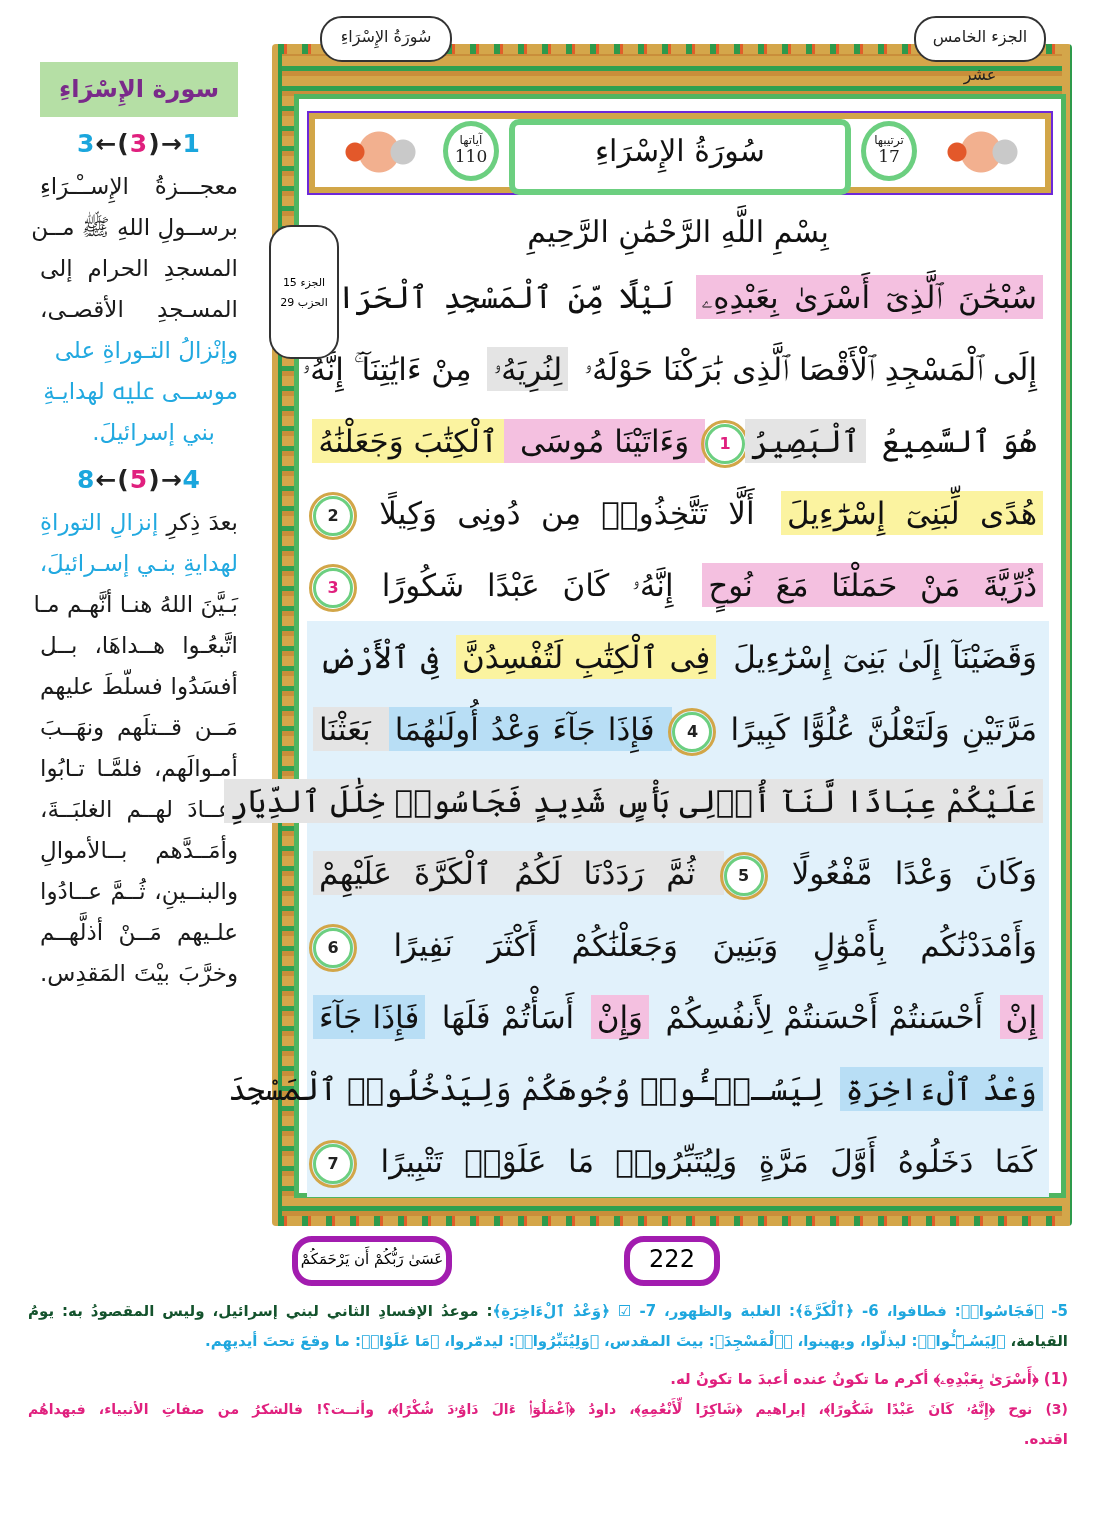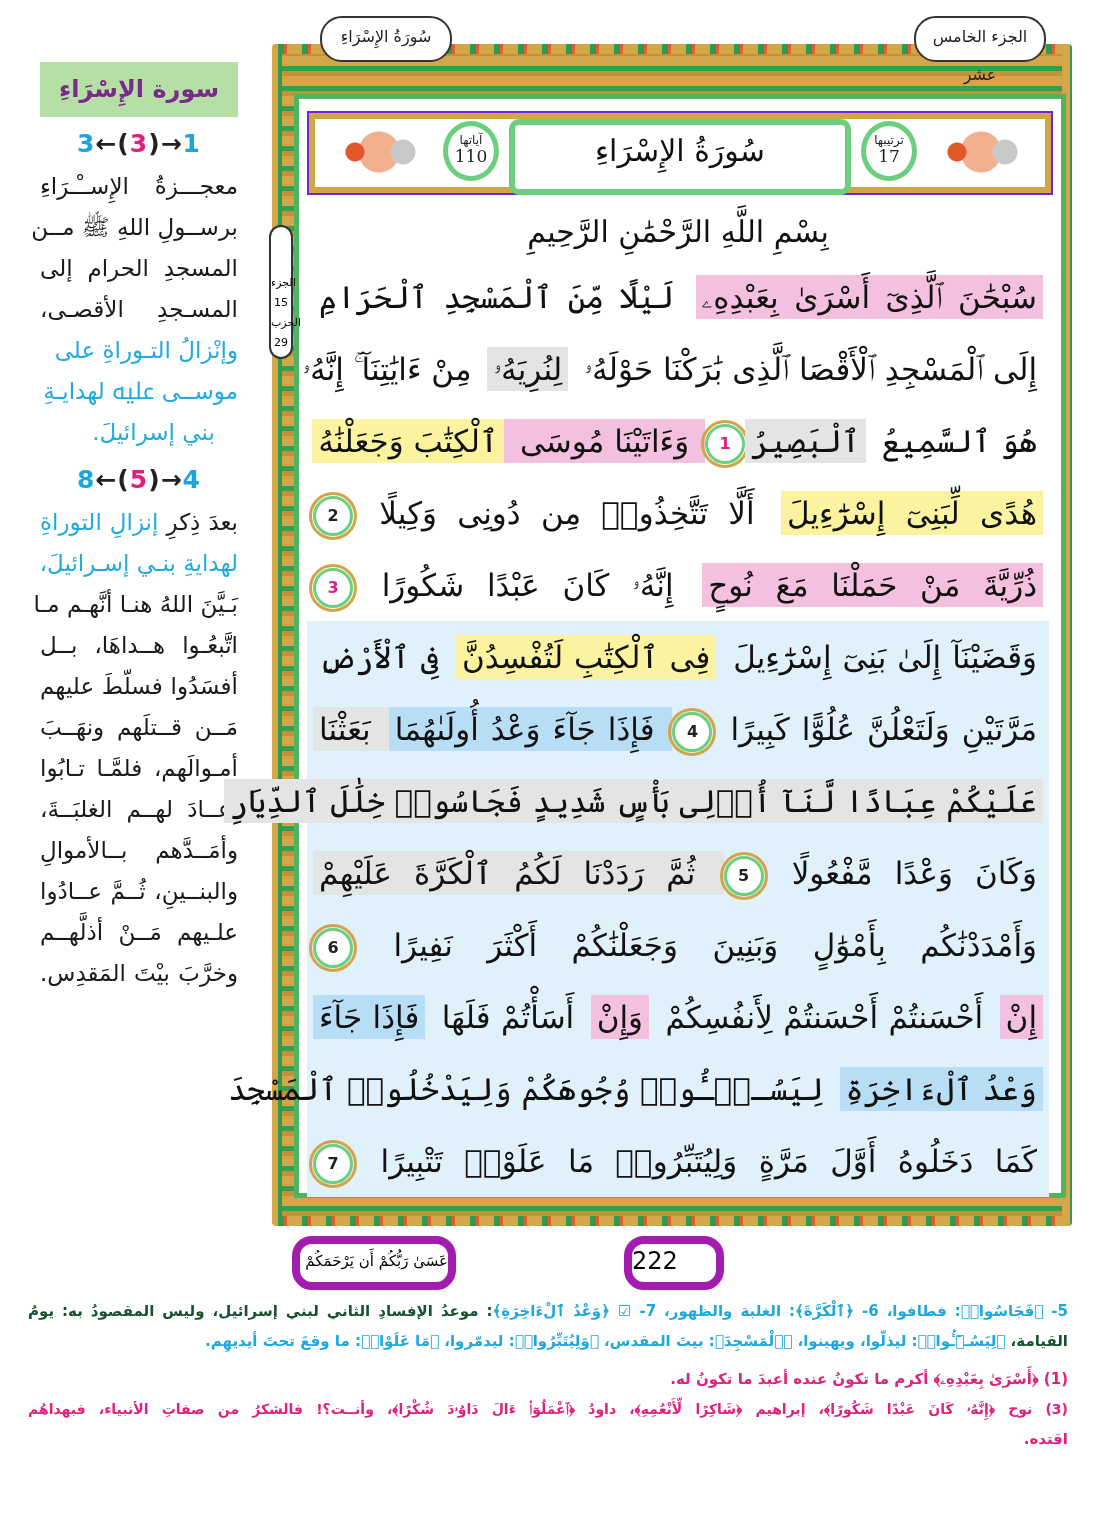--- a/index.html
+++ b/index.html
@@ -33,34 +33,34 @@
     background:
       radial-gradient(circle at 30% 50%, #e3582a 0 9px, transparent 10px),
       radial-gradient(circle at 70% 50%, #c9c9c9 0 12px, transparent 13px),
       radial-gradient(circle at 50% 50%, #f2b08f 0 20px, transparent 21px); }
   .hdr-deco.l { left:4px; } .hdr-deco.r { right:4px; }
   .medal { position:absolute; top:2px; width:56px; height:60px; border:5px solid #6ccf80; border-radius:50%; background:#fff; text-align:center; font-size:12px; line-height:16px; padding-top:6px; box-sizing:border-box; color:#222; }
   .medal b { display:block; font-family:"DejaVu Serif", serif; font-size:17px; font-weight:normal; }
   .medal.l { left:128px; } .medal.r { right:128px; }
   .sura-name { position:absolute; left:194px; right:194px; top:0; height:64px; border:6px solid #6ccf80; border-radius:10px; background:#fff; font-family:"DejaVu Serif", serif; font-size:30px; line-height:52px; text-align:center; color:#111; }
 
-  .juz-mark { position:absolute; left:-30px; top:126px; width:24px; height:134px; border:2px solid #333; border-radius:22px; background:#fff; font-size:11px; text-align:center; z-index:4; padding-top:46px; box-sizing:border-box; line-height:20px; }
+  .juz-mark { position:absolute; left:-30px; top:126px; width:70px; height:134px; border:2px solid #333; border-radius:22px; background:#fff; font-size:11px; text-align:center; z-index:4; padding-top:46px; box-sizing:border-box; line-height:20px; }
   .juz-mark span { display:block; }
 
   .text-area { position:absolute; left:8px; top:104px; width:742px; direction:rtl; }
   .basmala { text-align:center; font-family:"DejaVu Serif", serif; font-size:30px; height:58px; line-height:58px; color:#111; }
   .verse-line { height:72px; line-height:72px; font-family:"DejaVu Serif", serif; font-size:31px; color:#111; white-space:nowrap; position:relative; text-align:justify; text-align-last:justify; padding:0 6px; }
   .verse-line.bluebg { background:#e1f1fb; }
   .hl { padding:4px 6px; }
   .hl.pink { background:#f4c0e0; } .hl.yellow { background:#fbf3a0; } .hl.gray { background:#e4e4e4; } .hl.blue { background:#b8def5; }
   .aya { display:inline-block; width:40px; height:40px; line-height:34px; border:3px solid #6ccf80; border-radius:50%; outline:3px solid #d2a648; outline-offset:1px; background:#fff; font-family:"DejaVu Sans", sans-serif; font-size:16px; font-weight:bold; text-align:center; vertical-align:middle; box-sizing:border-box; text-align-last:center; }
   .aya.pinknum { color:#e0207e; }
   .aya.darknum { color:#222; }
 
-  .bottom-tab { position:absolute; top:1236px; height:38px; background:#fff; border:8px solid #a21caf; border-radius:20px; line-height:34px; font-size:15px; z-index:3; }
+  .bottom-tab { position:absolute; top:1236px; height:38px; background:#fff; border:6px solid #a21caf; border-radius:20px; text-align:center; line-height:34px; font-size:15px; z-index:3; }
   .bottom-tab.dua { left:36px; width:148px; direction:rtl; }
   .bottom-tab.pnum { left:368px; width:84px; font-size:24px; font-family:"DejaVu Sans", sans-serif; }
 
   
   .notes { position:absolute; left:28px; top:1296px; width:1040px; direction:rtl; font-size:15px; font-weight:bold; line-height:30px; }
   .note-line { white-space:nowrap; text-align:justify; text-align-last:justify; }
   .note-line.last { text-align-last:right; }
   .c-blue { color:#1fa7de; } .c-dark { color:#14532d;margin-top:32px; } .c-pink { color:#e0207e; }
   .gap { height:8px; }
 </style>

